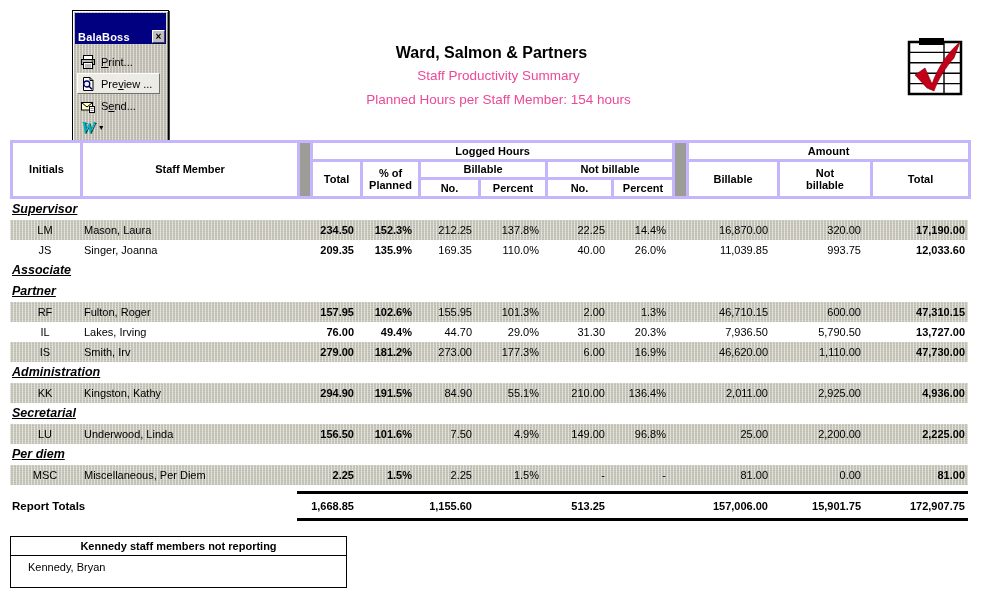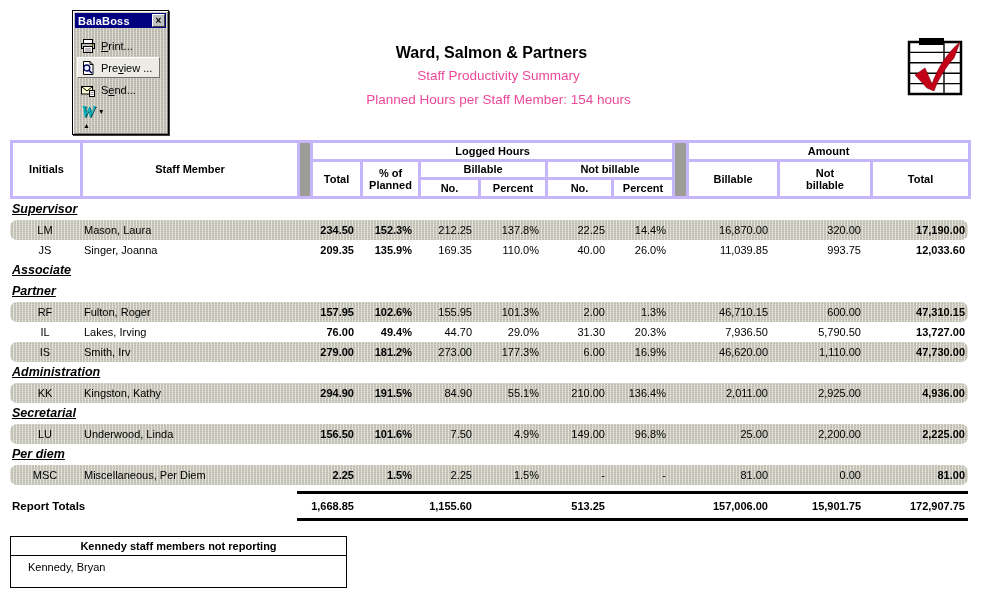--- a/index.html
+++ b/index.html
@@ -21,21 +21,21 @@
     position:absolute; left:72px; top:10px; width:95px;
     background-color:#c3c0ba;
     background-image:
       repeating-linear-gradient(90deg, rgba(255,255,230,.5) 0 1px, transparent 1px 3px),
       repeating-linear-gradient(0deg, rgba(110,110,100,.12) 0 1px, transparent 1px 2px);
     border:1px solid #000;
     box-shadow: inset 1px 1px 0 #ffffff, inset -1px -1px 0 #808080, 1px 1px 0 #404040;
   }
   .titlebar {
     height:15px; margin:2px; background:#000080; color:#fff;
-    display:flex; align-items:center; padding:0 1px 0 3px;
+    display:flex; align-items:center; padding:16px 1px 0 3px;
     font-size:11px; font-weight:bold; cursor:default;
   }
   .titlebar .tb-title { flex:1; letter-spacing:0.2px; }
   .close-btn {
     width:13px; height:13px; background:#c0c0c0; border:1px solid;
     border-color:#fff #404040 #404040 #fff; font-size:10px; font-weight:bold;
     line-height:10px; text-align:center; padding:0; cursor:pointer; color:#000;
     font-family:"Liberation Sans", sans-serif;
   }
   .tb-body { padding:4px 8px 2px 4px; }
@@ -81,21 +81,20 @@
   .section-heading {
     font-size:12.5px; font-weight:bold; font-style:italic; text-decoration:underline;
     height:19px; line-height:17px; padding:2px 0 0 2px;
   }
   .data-row { height:20px; font-size:11px; line-height:20px; }
   .data-row.shaded {
     background-color:#cac9c1;
     background-image:
       repeating-linear-gradient(90deg, rgba(255,255,235,.5) 0 1px, transparent 1px 3px),
       repeating-linear-gradient(0deg, rgba(120,120,108,.14) 0 1px, transparent 1px 2px);
-    border-radius: 7px;
   }
   .cell { overflow:hidden; white-space:nowrap; }
   .c-init { text-align:center; }
   .c-name { padding-left:4px; }
   .num { text-align:right; padding-right:6px; }
   .bold { font-weight:bold; }
   .data-row .cell:nth-child(11), .data-row .cell:nth-child(12) { padding-right:9px; }
   .data-row .cell:nth-child(13) { padding-right:3px; }
 
   

